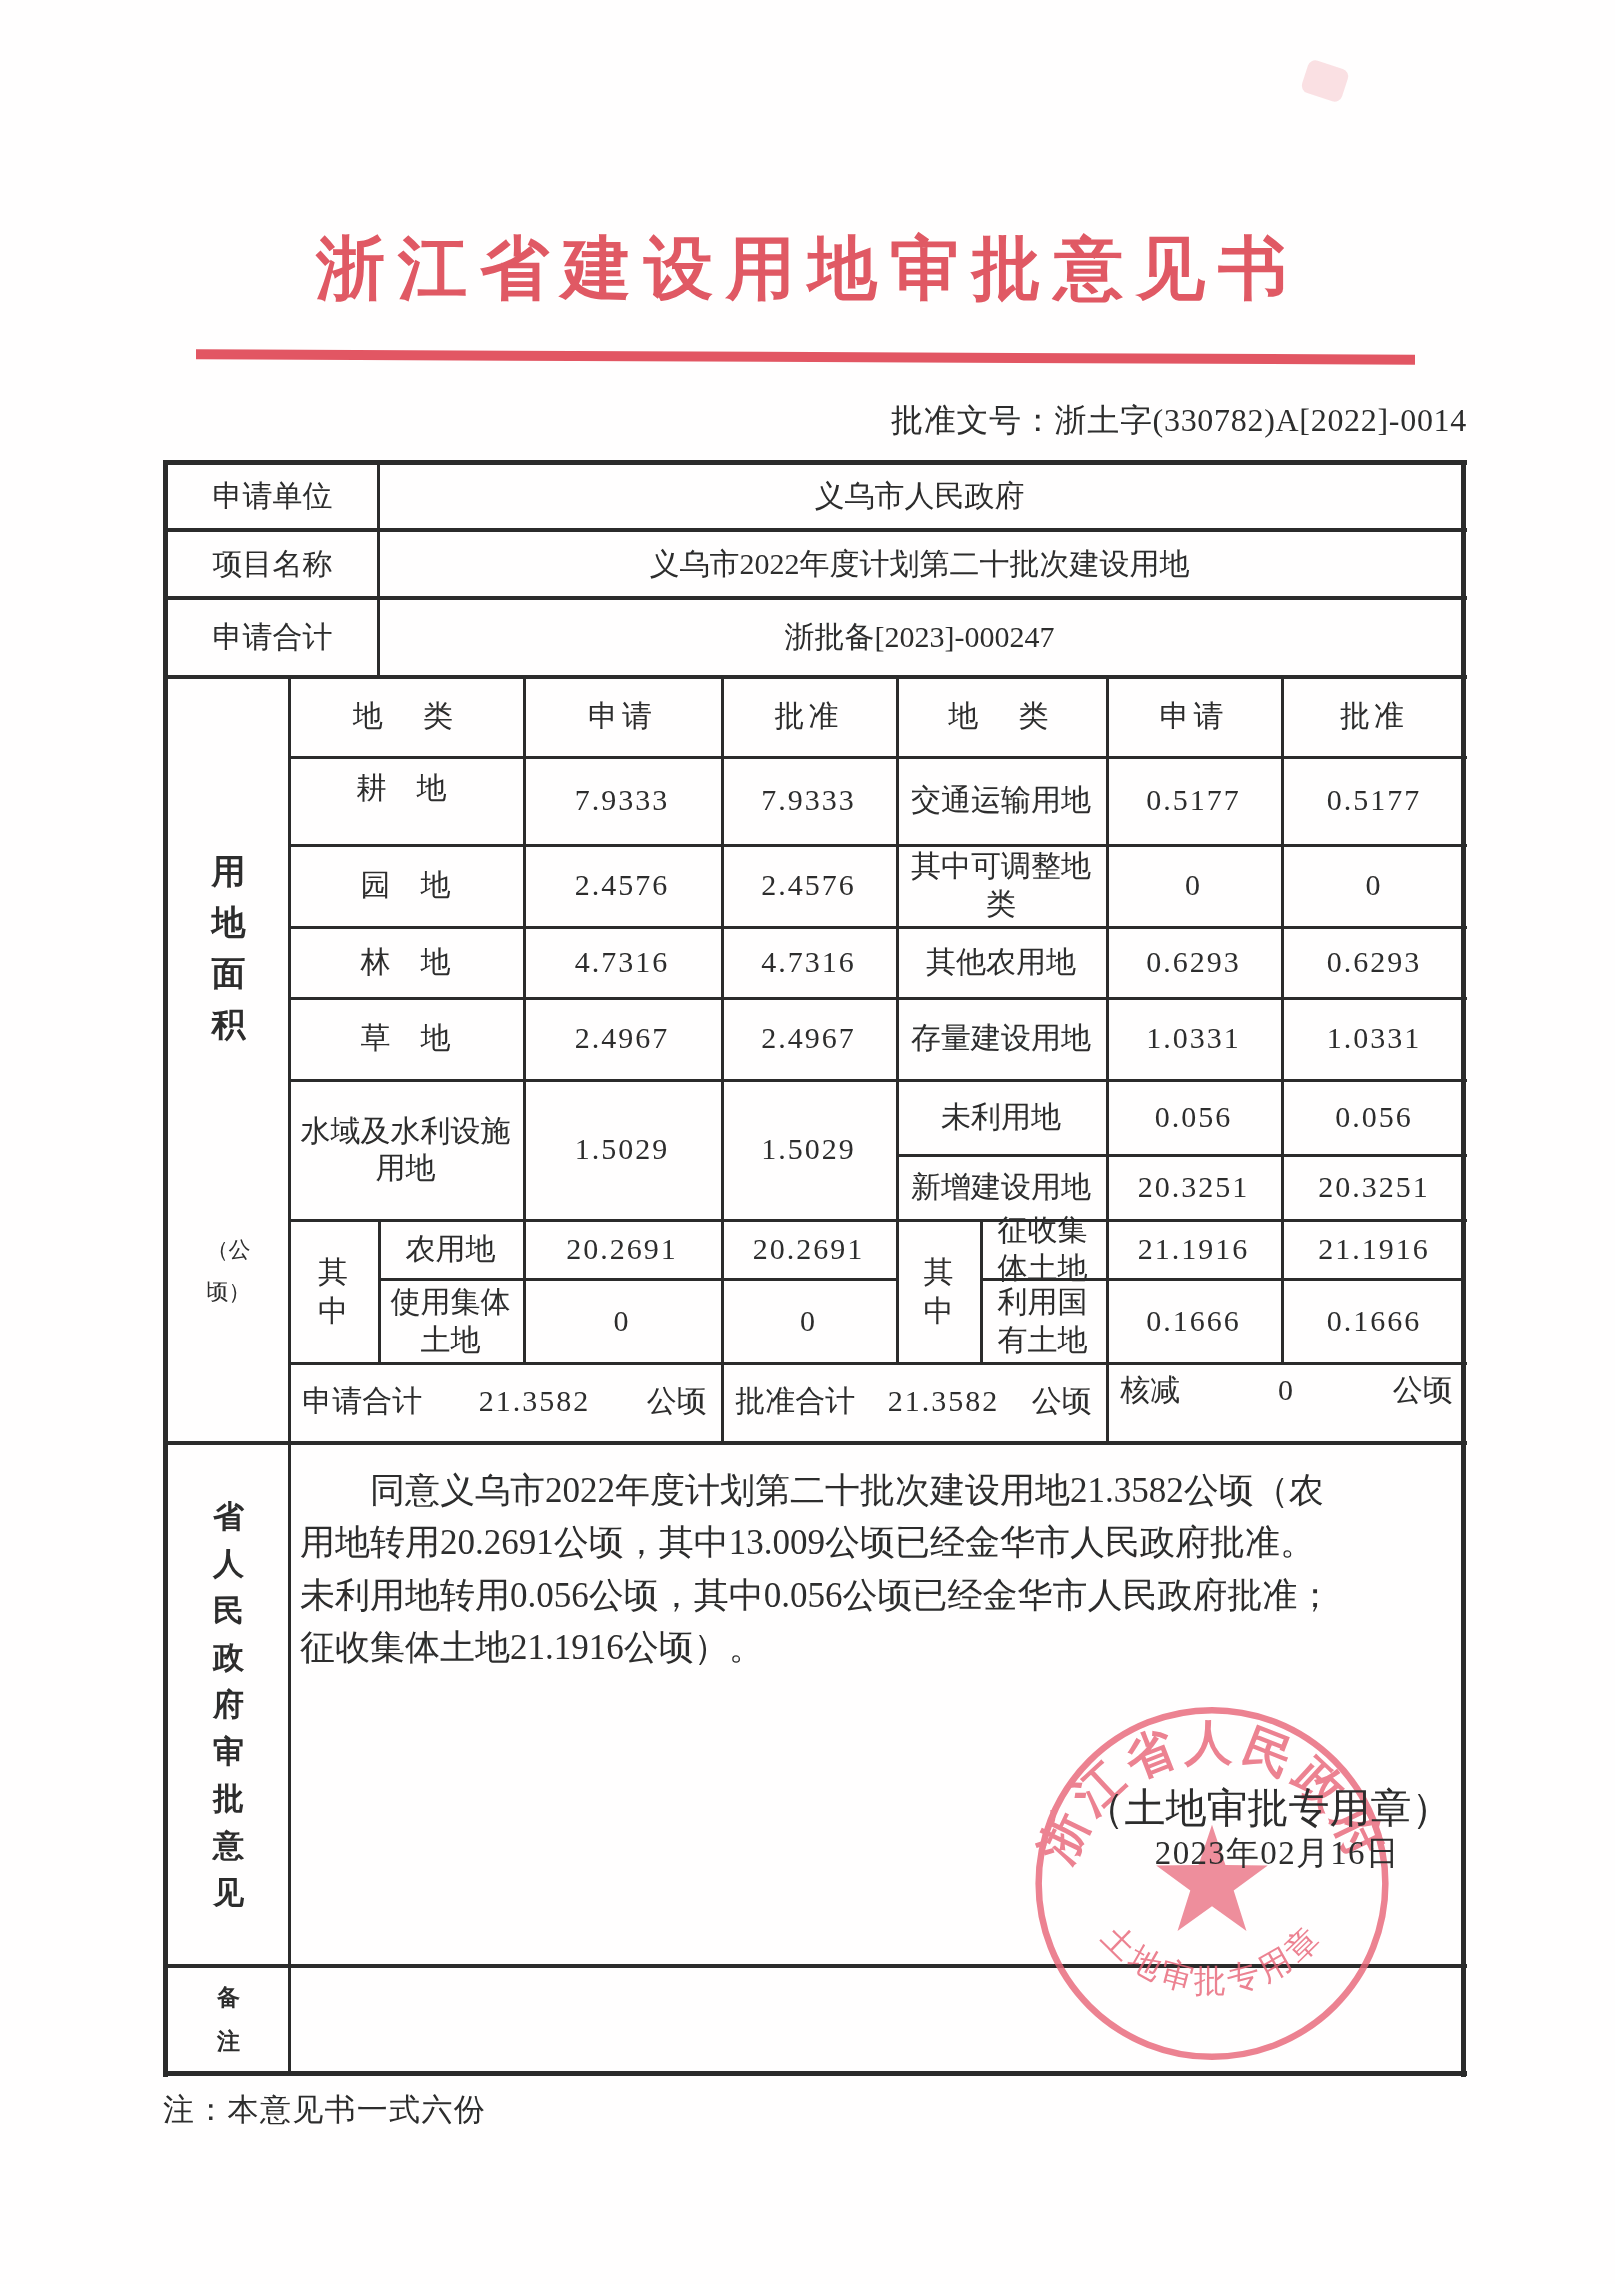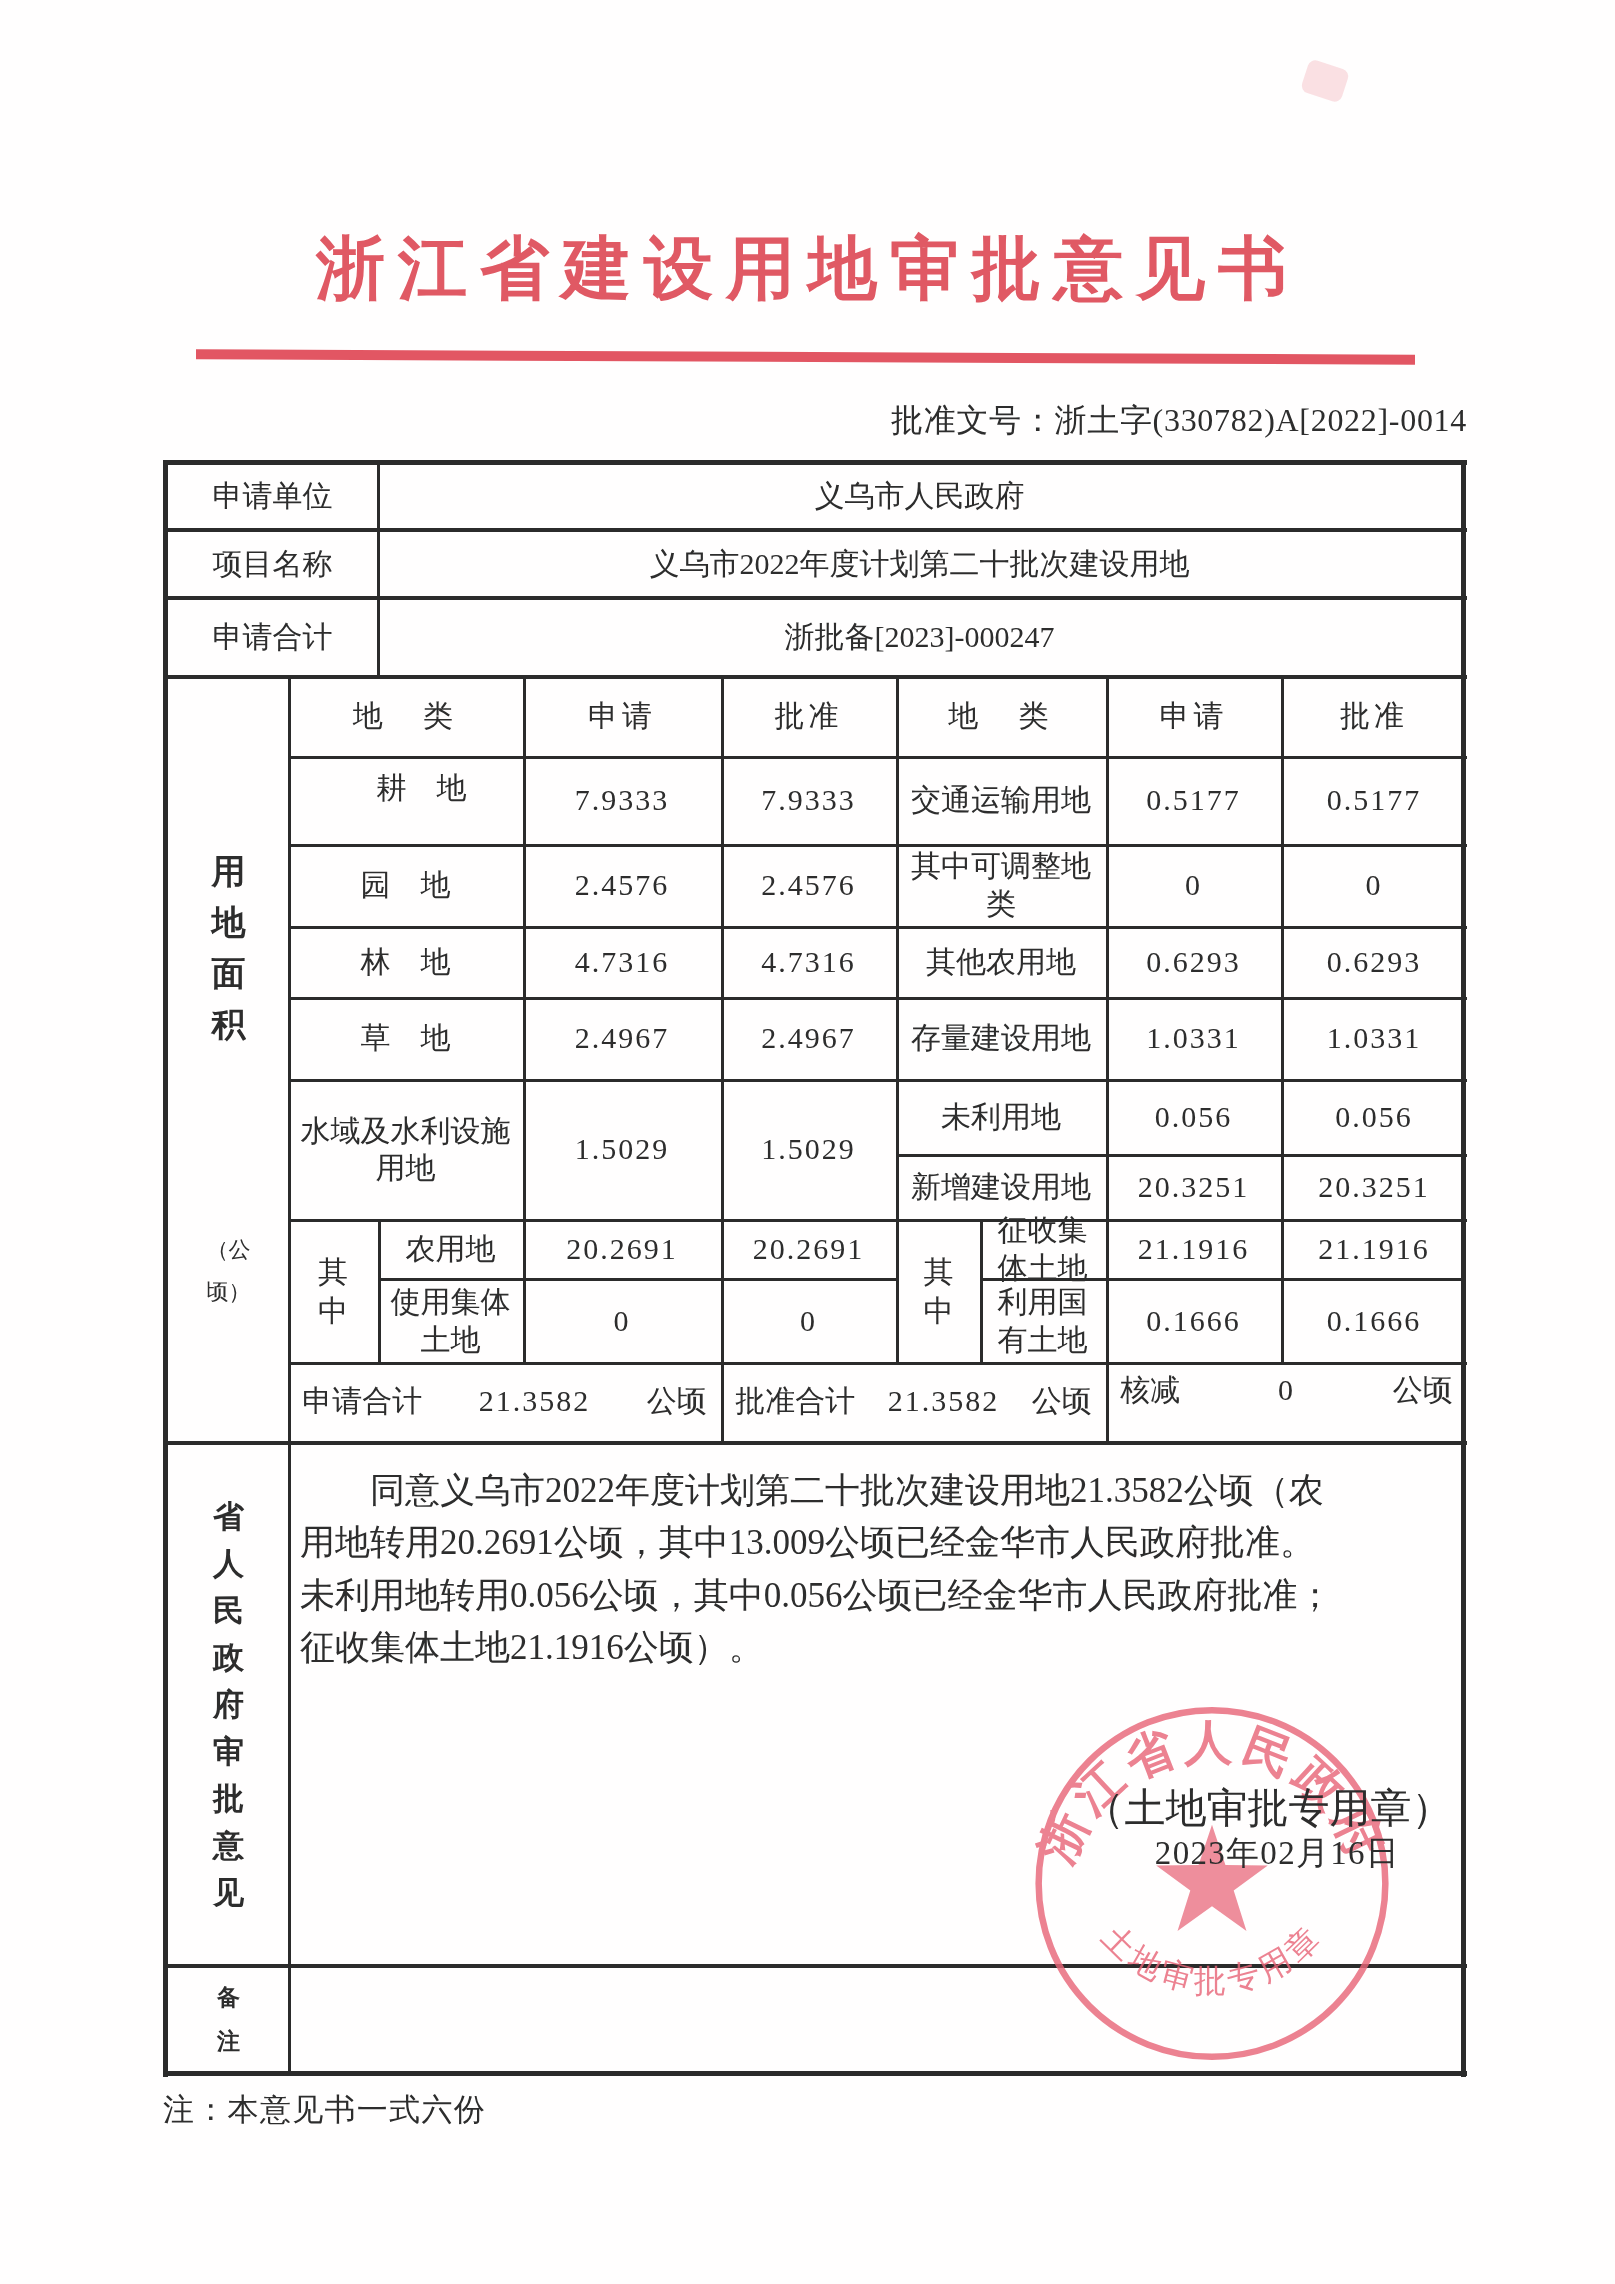--- a/index.html
+++ b/index.html
@@ -70,21 +70,21 @@
     <div class="vstack" style="position:absolute;left:50%;transform:translateX(-50%);top:554px;width:65px;font-size:22px;line-height:42px;">（公顷）</div>
   </div>
 
   <div class="cell" style="left:288px;top:675px;width:235px;height:81px;letter-spacing:5.2px;">地　类</div>
   <div class="cell" style="left:523px;top:675px;width:198px;height:81px;letter-spacing:3.9px;">申请</div>
   <div class="cell" style="left:721px;top:675px;width:175px;height:81px;letter-spacing:3.9px;">批准</div>
   <div class="cell" style="left:896px;top:675px;width:210px;height:81px;letter-spacing:5.2px;">地　类</div>
   <div class="cell" style="left:1106px;top:675px;width:175px;height:81px;letter-spacing:3.9px;">申请</div>
   <div class="cell" style="left:1281px;top:675px;width:186px;height:81px;letter-spacing:3.9px;">批准</div>
 
-  <div class="cell" style="left:304px;top:756px;width:235px;height:64px;border-radius:13px;">耕　地</div>
+  <div class="cell" style="left:284px;top:756px;width:235px;height:64px;border-radius:13px;">耕　地</div>
   <div class="cell num" style="left:523px;top:756px;width:198px;height:88px;">7.9333</div>
   <div class="cell num" style="left:721px;top:756px;width:175px;height:88px;">7.9333</div>
   <div class="cell" style="left:288px;top:844px;width:235px;height:81px;">园　地</div>
   <div class="cell num" style="left:523px;top:844px;width:198px;height:81px;">2.4576</div>
   <div class="cell num" style="left:721px;top:844px;width:175px;height:81px;">2.4576</div>
   <div class="cell" style="left:288px;top:926px;width:235px;height:72px;text-align:center;">林　地</div>
   <div class="cell num" style="left:523px;top:926px;width:198px;height:72px;">4.7316</div>
   <div class="cell num" style="left:721px;top:926px;width:175px;height:72px;">4.7316</div>
   <div class="cell" style="left:288px;top:997px;width:235px;height:81px;">草　地</div>
   <div class="cell num" style="left:523px;top:997px;width:198px;height:81px;">2.4967</div>

